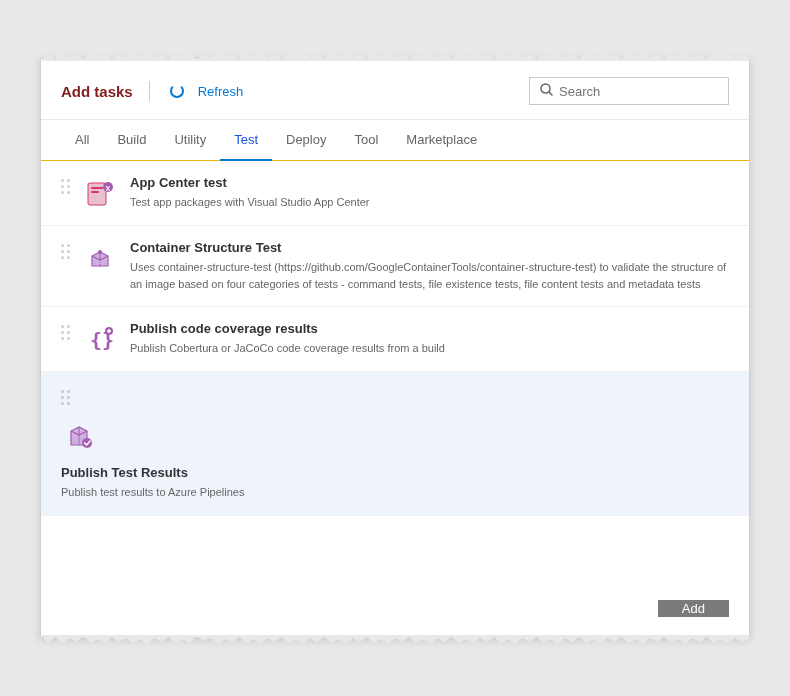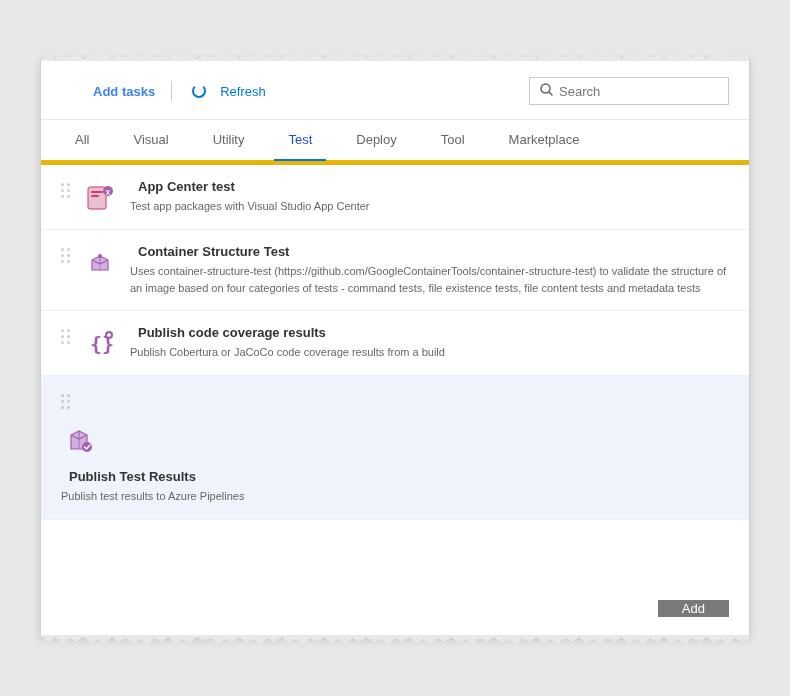--- a/index.html
+++ b/index.html
@@ -91,24 +91,23 @@
       border-bottom: 1px solid #e8e8e8;
     }
 
     .header-left {
       display: flex;
       align-items: center;
       gap: 16px;
     }
 
     .title {
-      font-size: 13px;
+      font-size: 15px;
       font-weight: 600;
-      color: #3b82f6;
-      margin-left: 32px;
+      color: #7f1d1d;
     }
 
     .divider-vertical {
       width: 1px;
       height: 20px;
       background: #ccc;
     }
 
     .refresh-btn {
       display: flex;
@@ -150,23 +149,23 @@
       border: none;
       outline: none;
       font-size: 13px;
       color: #0f766e;
       width: 100%;
       background: transparent;
     }
 
     .tabs {
       display: flex;
-      gap: 16px;
+      gap: 0;
       padding: 0 20px;
-      border-bottom: 5px solid #eab308;
+      border-bottom: 1px solid #eab308;
     }
 
     .tab {
       padding: 12px 14px;
       font-size: 13px;
       color: #666;
       cursor: pointer;
       border-bottom: 2px solid transparent;
       margin-bottom: -1px;
       white-space: nowrap;
@@ -234,21 +233,20 @@
 
     .task-content {
       flex: 1;
     }
 
     .task-title {
       font-size: 13px;
       font-weight: 600;
       color: #333;
       margin-bottom: 4px;
-      margin-left: 8px;
     }
 
     .task-desc {
       font-size: 11px;
       color: #666;
       line-height: 1.5;
     }
 
     .add-btn {
       position: absolute;
@@ -281,21 +279,21 @@
           <circle cx="5.5" cy="5.5" r="4.5" stroke="#666" stroke-width="1.5"></circle>
           <line x1="9" y1="9" x2="12" y2="12" stroke="#666" stroke-width="1.5" stroke-linecap="round"></line>
         </svg>
       </span>
       <input class="search-input" type="text" placeholder="Search" style="">
     </div>
   </div>
 
   <div class="tabs">
     <div class="tab">All</div>
-    <div class="tab">Visual</div>
+    <div class="tab">Build</div>
     <div class="tab">Utility</div>
     <div class="tab active">Test</div>
     <div class="tab">Deploy</div>
     <div class="tab">Tool</div>
     <div class="tab">Marketplace</div>
   </div>
 
   <div class="task-list">
 
     <div class="task-item">

